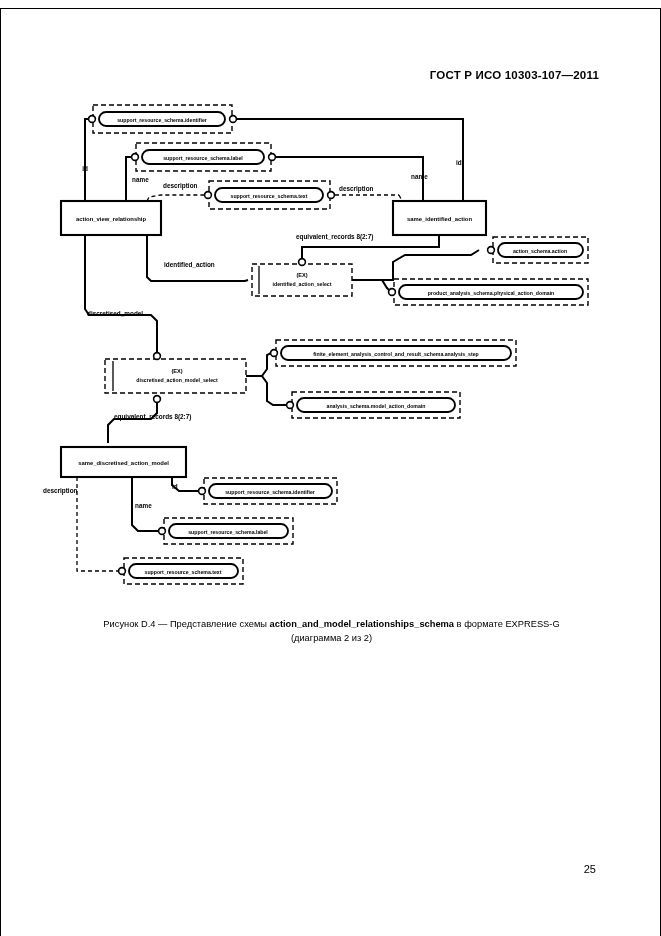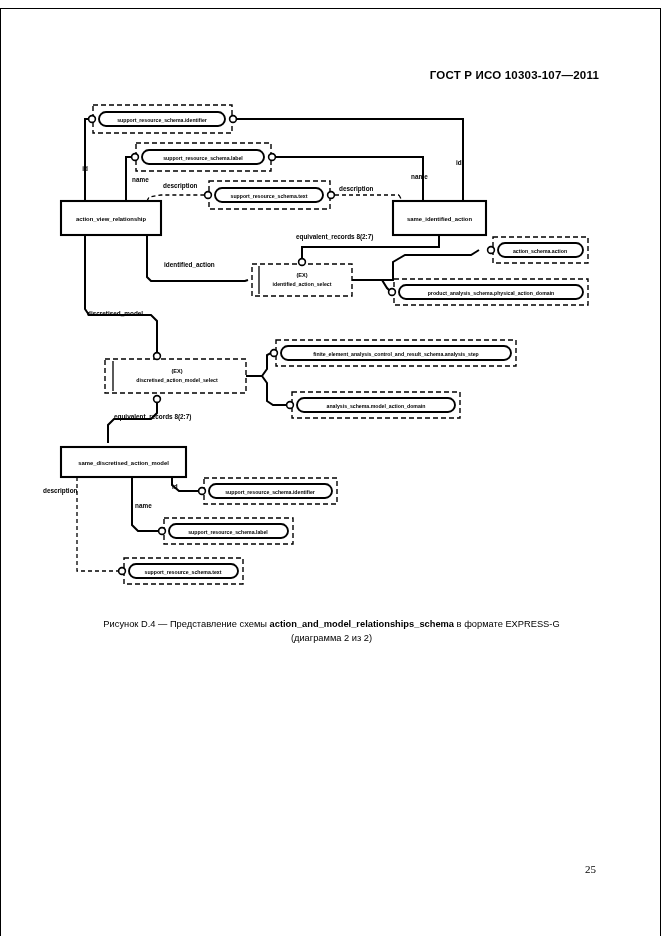--- a/index.html
+++ b/index.html
@@ -31,21 +31,20 @@
     font-size: 11.5px;
     font-weight: bold;
     letter-spacing: 0.2px;
     white-space: nowrap;
   }
   .page-number {
     position: absolute;
     right: 64px;
     bottom: 68px;
     font-size: 11px;
-    font-family: Liberation Serif, serif;
   }
   .caption {
     position: absolute;
     left: 0;
     top: 608px;
     width: 661px;
     text-align: center;
     font-size: 9.3px;
     line-height: 14px;
   }

